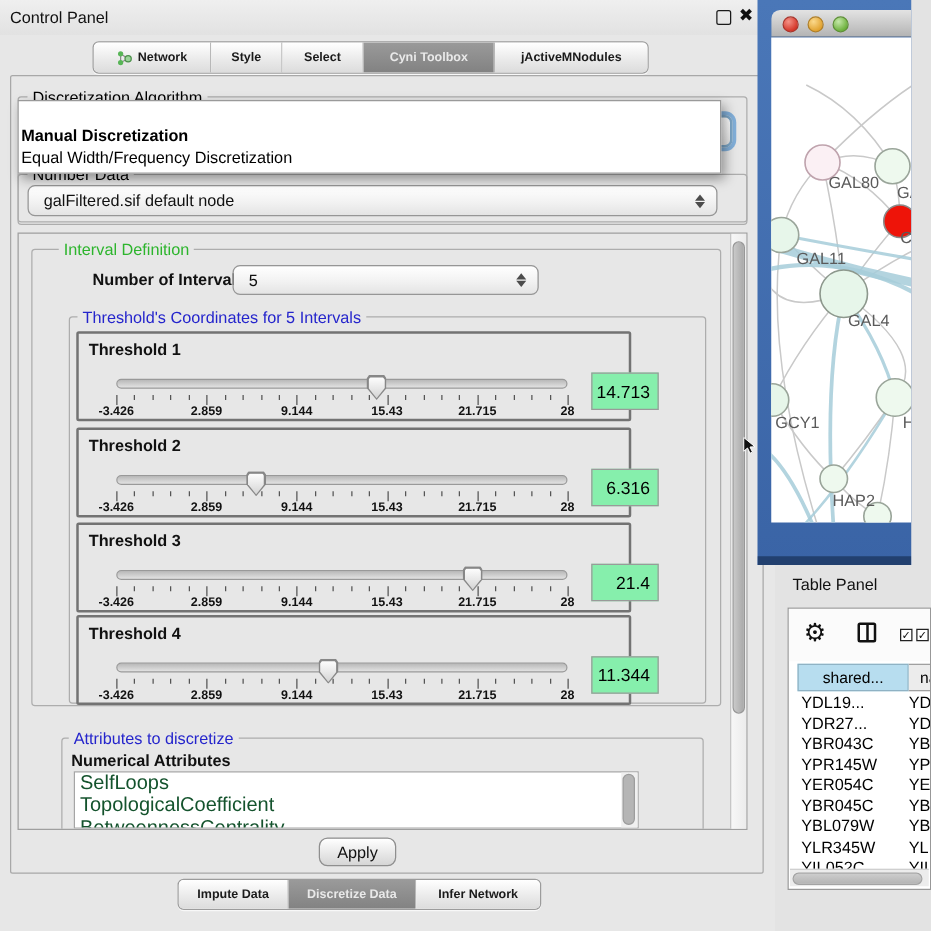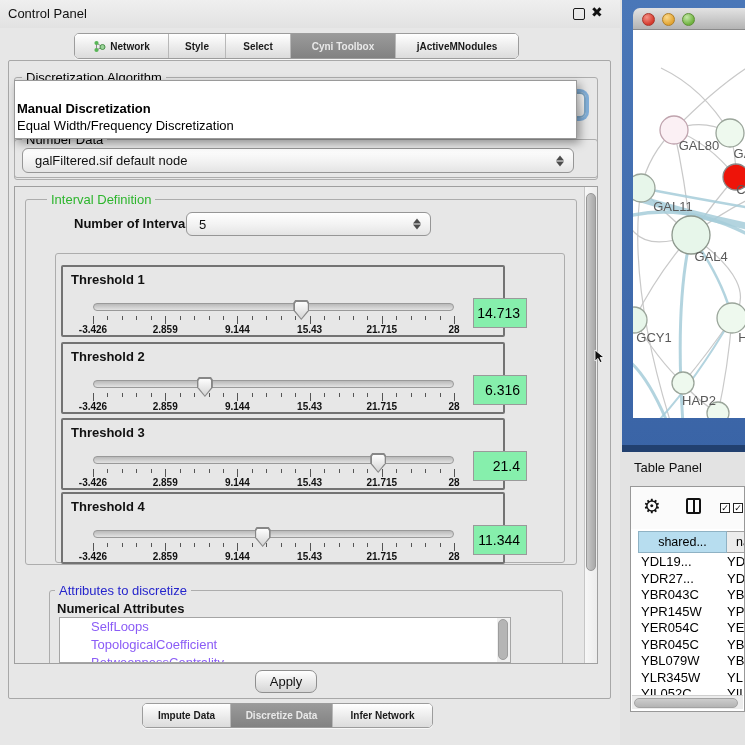--- a/index.html
+++ b/index.html
@@ -71,30 +71,30 @@
   .thr-ticks{position:absolute;left:30px;top:49px;width:362px;height:9px;}
   .thr-ticks i{position:absolute;top:0;width:1px;background:#555;}
   .thr-ticklabels{position:absolute;left:0;top:57px;width:100%;height:12px;}
   .thr-ticklabels b{position:absolute;width:60px;text-align:center;font-size:10px;color:#111;}
   .thr-value{position:absolute;left:410px;top:31px;width:54px;height:30px;background:#86efac;
     border:1px solid #9a9a9a;box-sizing:border-box;font-size:14px;color:#000;
     text-align:right;line-height:28px;padding-right:6px;}
   
   #attr-list{left:58px;top:616px;width:452px;height:46px;background:#fff;border:1px solid #a5a5a5;
     box-sizing:border-box;overflow:hidden;z-index:1;}
-  #attr-list .item{font-size:13px;line-height:18px;padding-left:31px;color:#8b5cf6;white-space:nowrap;}
+  #attr-list .item{font-size:16px;line-height:18px;padding-left:4px;color:#14532d;white-space:nowrap;}
   #attr-scroll{left:496px;top:617px;width:13px;height:44px;background:#f0f0f0;z-index:2;}
   #attr-scroll .thumb{position:absolute;left:1px;top:1px;width:10px;height:41px;border-radius:5px;
     background:#b5b5b5;border:1px solid #9d9d9d;box-sizing:border-box;}
   
   #apply-btn{left:255px;top:670px;width:62px;height:23px;border:1px solid #8f8f8f;border-radius:7px;
     background:linear-gradient(#ffffff,#e6e6e6 60%,#d6d6d6);font-size:13px;color:#111;
     display:flex;align-items:center;justify-content:center;box-sizing:border-box;}
   
-  #net-window{left:622px;top:0;width:123px;height:452px;background:linear-gradient(180deg,#4a77b8,#3a64a6);overflow:hidden;}
+  #net-window{left:606px;top:0;width:123px;height:452px;background:linear-gradient(180deg,#4a77b8,#3a64a6);overflow:hidden;}
   #net-window .dark{position:absolute;left:0;bottom:0;width:100%;height:7px;background:#22406f;}
   #net-titlebar{position:absolute;left:11px;top:8px;width:112px;height:22px;
     background:linear-gradient(#e3e3e3,#b4b4b4);border-radius:7px 0 0 0;border-bottom:1px solid #8a8a8a;box-sizing:border-box;}
   .light{position:absolute;top:5px;width:13px;height:13px;border-radius:50%;box-sizing:border-box;}
   #light-red{left:9px;background:radial-gradient(circle at 35% 30%,#f49287,#d5392c 70%);border:1px solid #a8352c;}
   #light-yellow{left:29px;background:radial-gradient(circle at 35% 30%,#fbd98c,#e5a midpoint);background:radial-gradient(circle at 35% 30%,#fbd98c,#e2a432 70%);border:1px solid #b07f27;}
   #light-green{left:49px;background:radial-gradient(circle at 35% 30%,#c4e8a8,#6fb23f 70%);border:1px solid #5d8f36;}
   #net-canvas{position:absolute;left:11px;top:30px;width:112px;height:388px;background:#fff;}
   #table-panel-title{left:634px;top:460px;font-size:13px;color:#111;}
   #table-inset{left:630px;top:486px;width:115px;height:226px;border:1px solid #989898;background:#fff;
@@ -194,20 +194,21 @@
       <div class="abs" style="left:73px;top:215px;font-size:13px;font-weight:bold;color:#111;">Number of Intervals</div>
       <div class="combo" style="left:185px;top:211px;width:245px;height:24px;">
         <span>5</span>
         <span class="spinner">
             <i class="up"></i>
             <i class="dn"></i>
           </span>
       </div>
 
       <div class="groupbox" style="left:54px;top:252px;width:510px;height:310px;"></div>
+      <div class="grouplab" style="left:61px;top:245px;color:#2525cc;">Threshold's Coordinates for 5 Intervals</div>
 
       <div id="sliders-host">
           <div class="thr-panel" style="top: 264px;">
     <div class="thr-label">Threshold 1</div>
     <div class="thr-track"></div>
     <div class="thr-knob" style="left: 230.297px;">
               <div class="knob-fill"></div>
             </div>
     <div class="thr-ticks">
               <i style="left: 0px; height: 8px;"></i>

